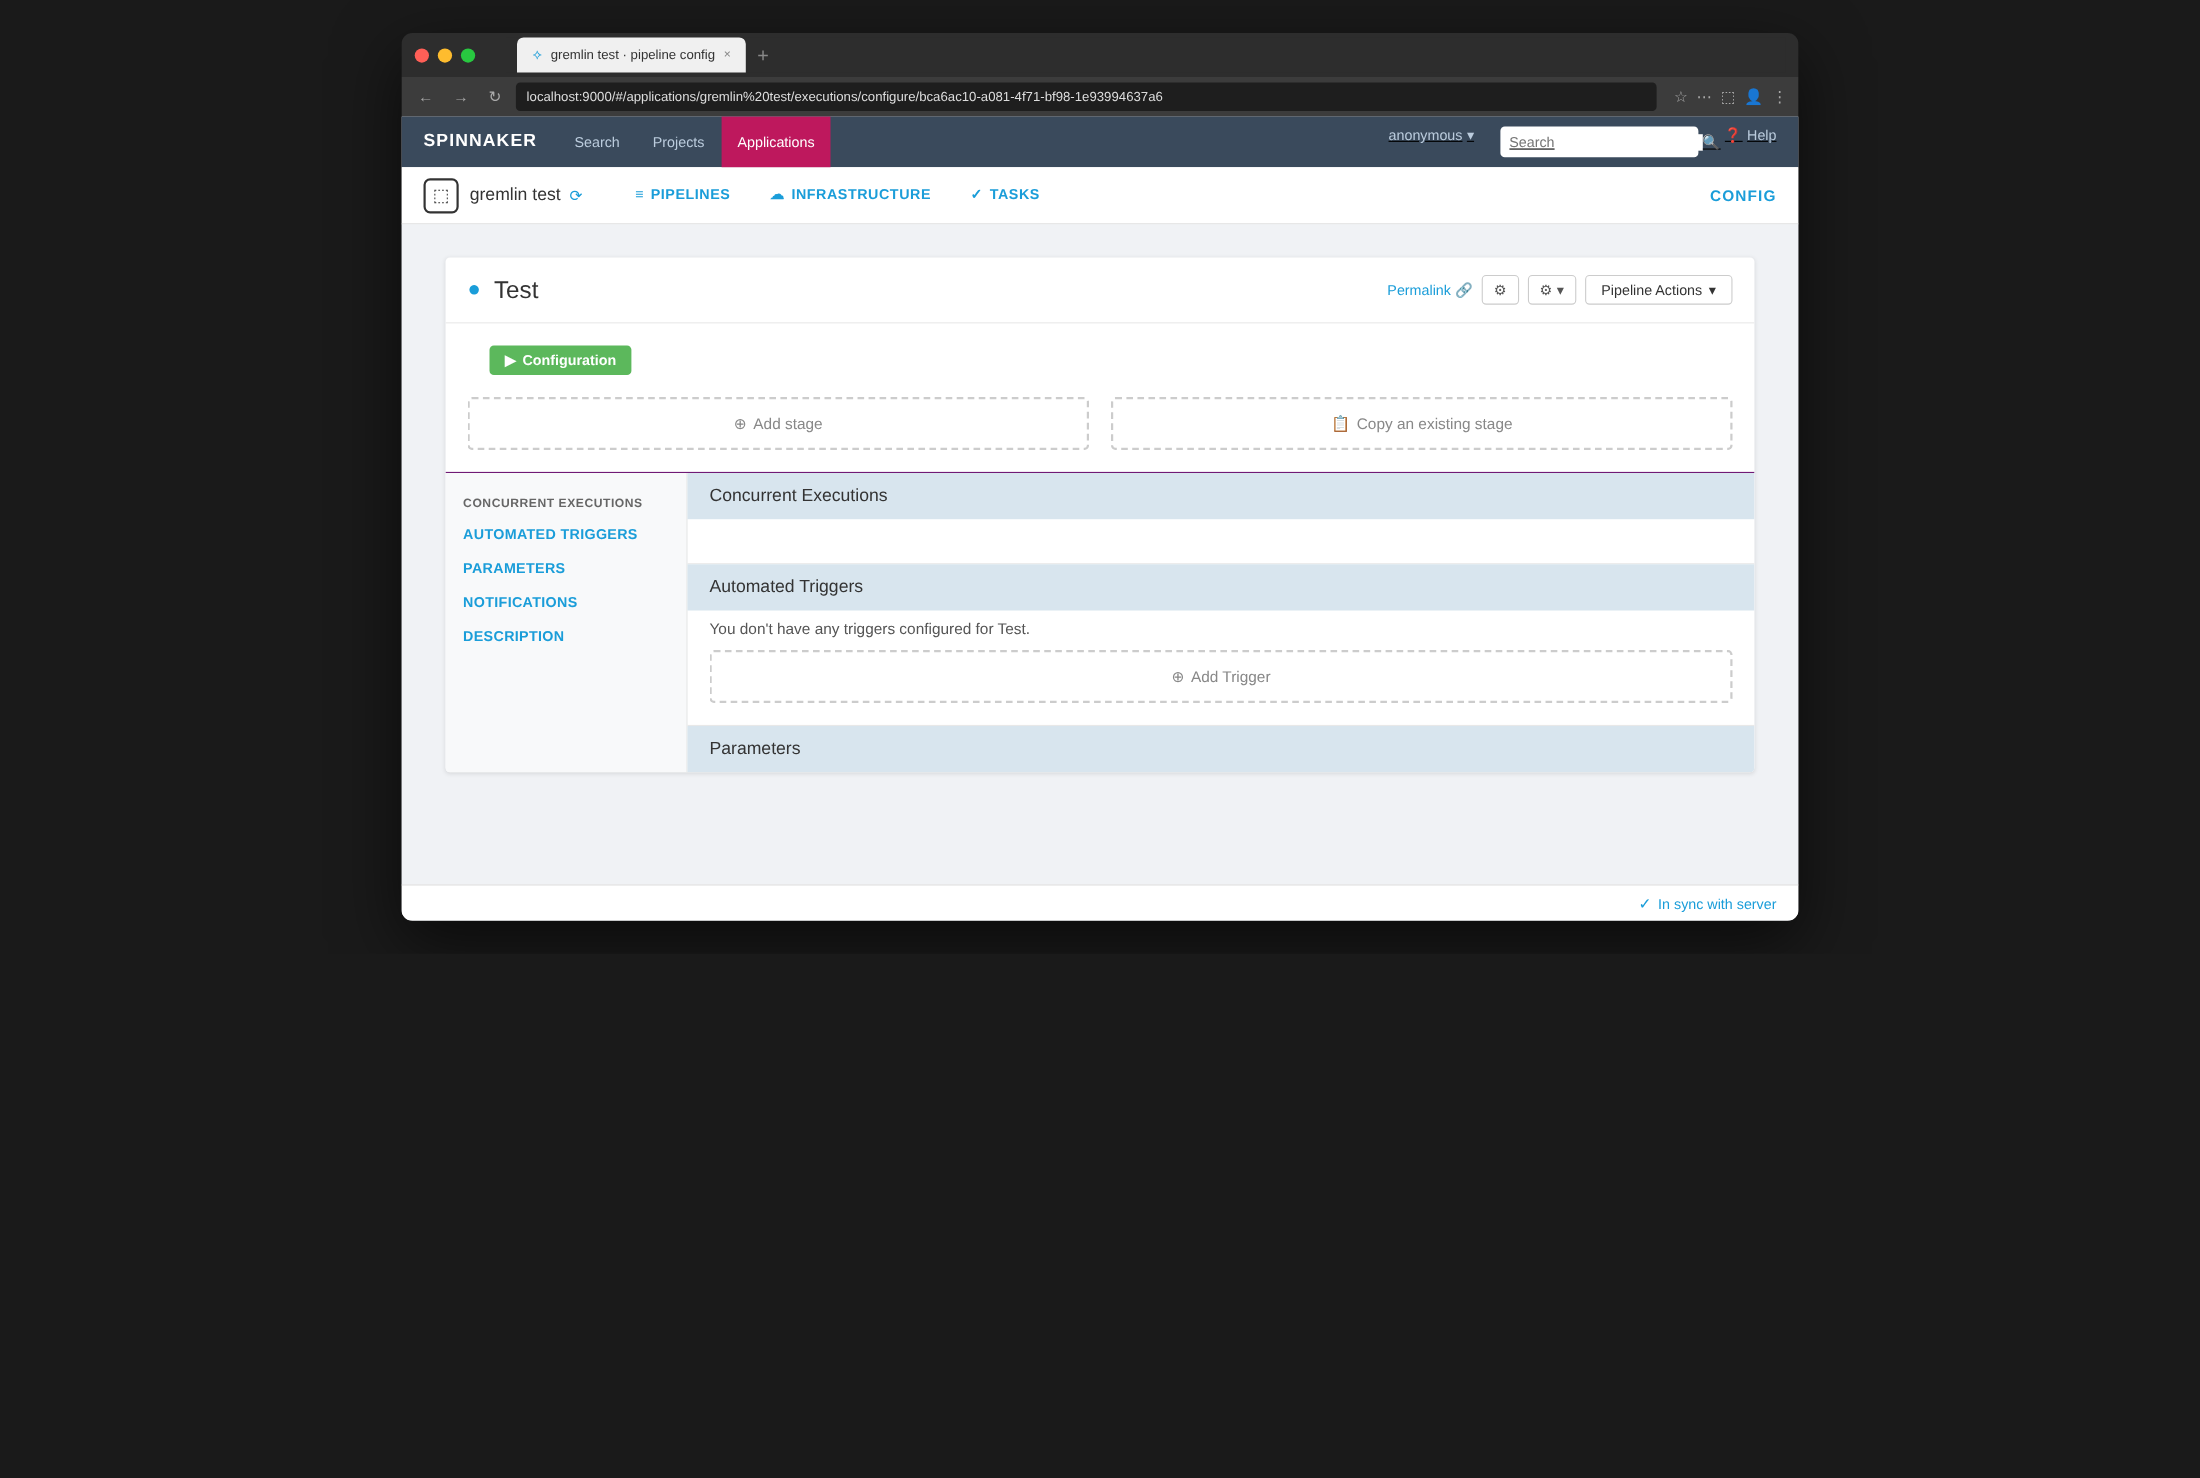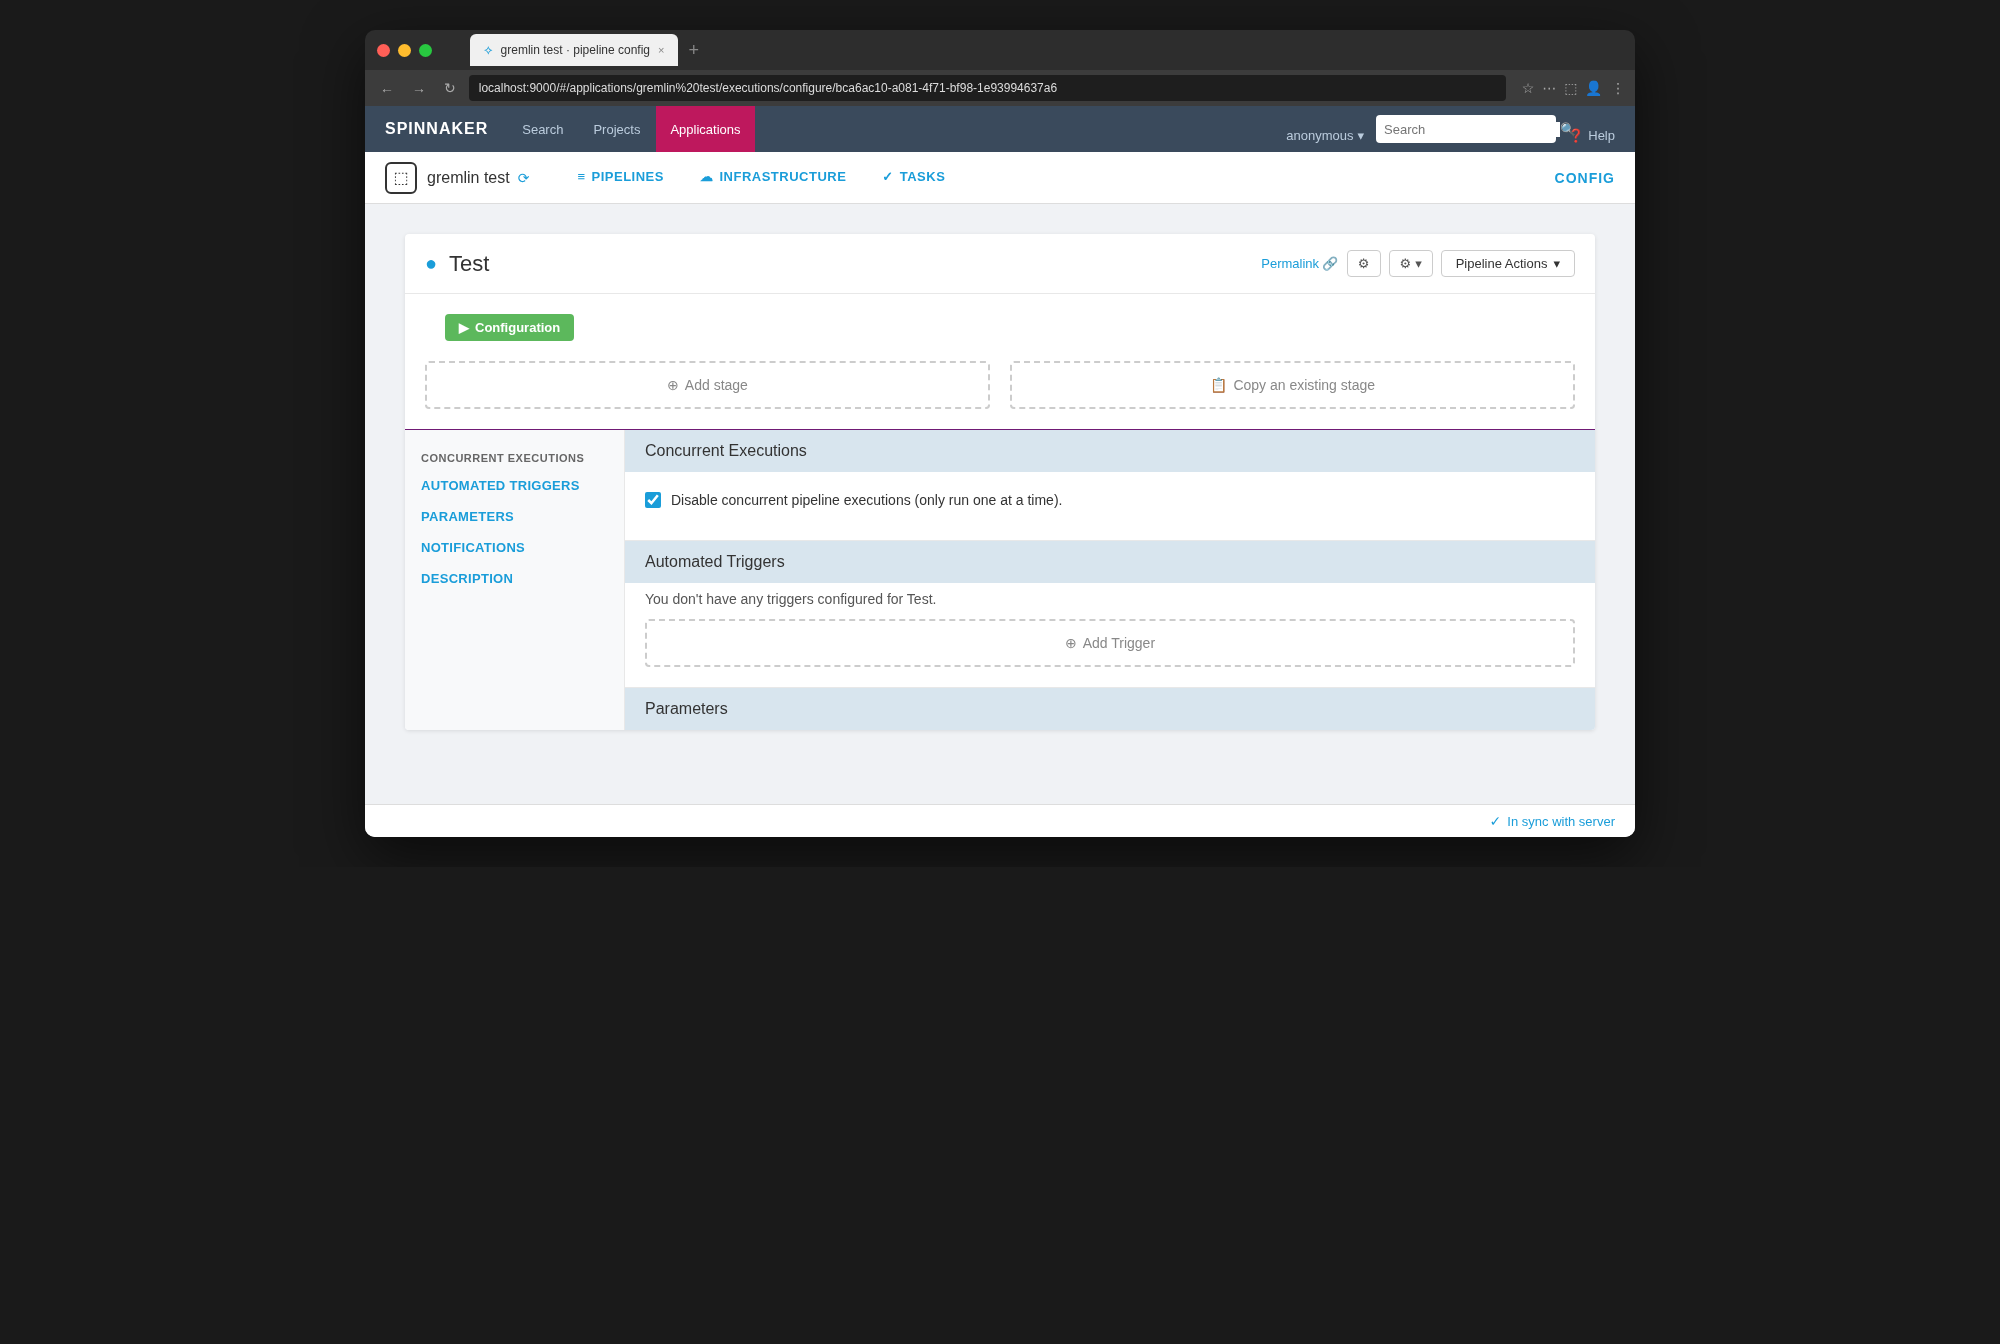--- a/index.html
+++ b/index.html
@@ -89,21 +89,21 @@
       color: #bcd;
       padding: 0 14px;
       height: 46px;
       display: flex;
       align-items: center;
       font-size: 13px;
       cursor: pointer;
       text-decoration: none;
     }
     .nav-link.active { background: #be185d; color: white; }
-    .nav-right { display: flex; align-items: flex-end; gap: 12px; }
+    .nav-right { display: flex; align-items: flex-start; gap: 24px; text-decoration: underline; }
     .user-menu { color: #bcd; font-size: 13px; cursor: pointer; display: flex; align-items: center; gap: 4px; }
     .search-box {
       display: flex;
       align-items: center;
       background: white;
       border-radius: 4px;
       padding: 0 8px;
       height: 28px;
       width: 180px;
     }
@@ -455,24 +455,20 @@
             <div class="sidebar-item">AUTOMATED TRIGGERS</div>
             <div class="sidebar-item">PARAMETERS</div>
             <div class="sidebar-item">NOTIFICATIONS</div>
             <div class="sidebar-item">DESCRIPTION</div>
           </div>
 
           <div class="main-panel">
 
             <div class="section-header">Concurrent Executions</div>
             <div class="section-body">
-              <div class="checkbox-row">
-                <input type="checkbox" checked="" style="">
-                <label>Disable concurrent pipeline executions (only run one at a time).</label>
-              </div>
             </div>
 
             <div class="triggers-section">
               <div class="section-header">Automated Triggers</div>
               <p class="triggers-empty">You don't have any triggers configured for Test.</p>
               <button class="add-trigger-btn">
                 <span>⊕</span>
                 <span>Add Trigger</span>
               </button>
             </div>

